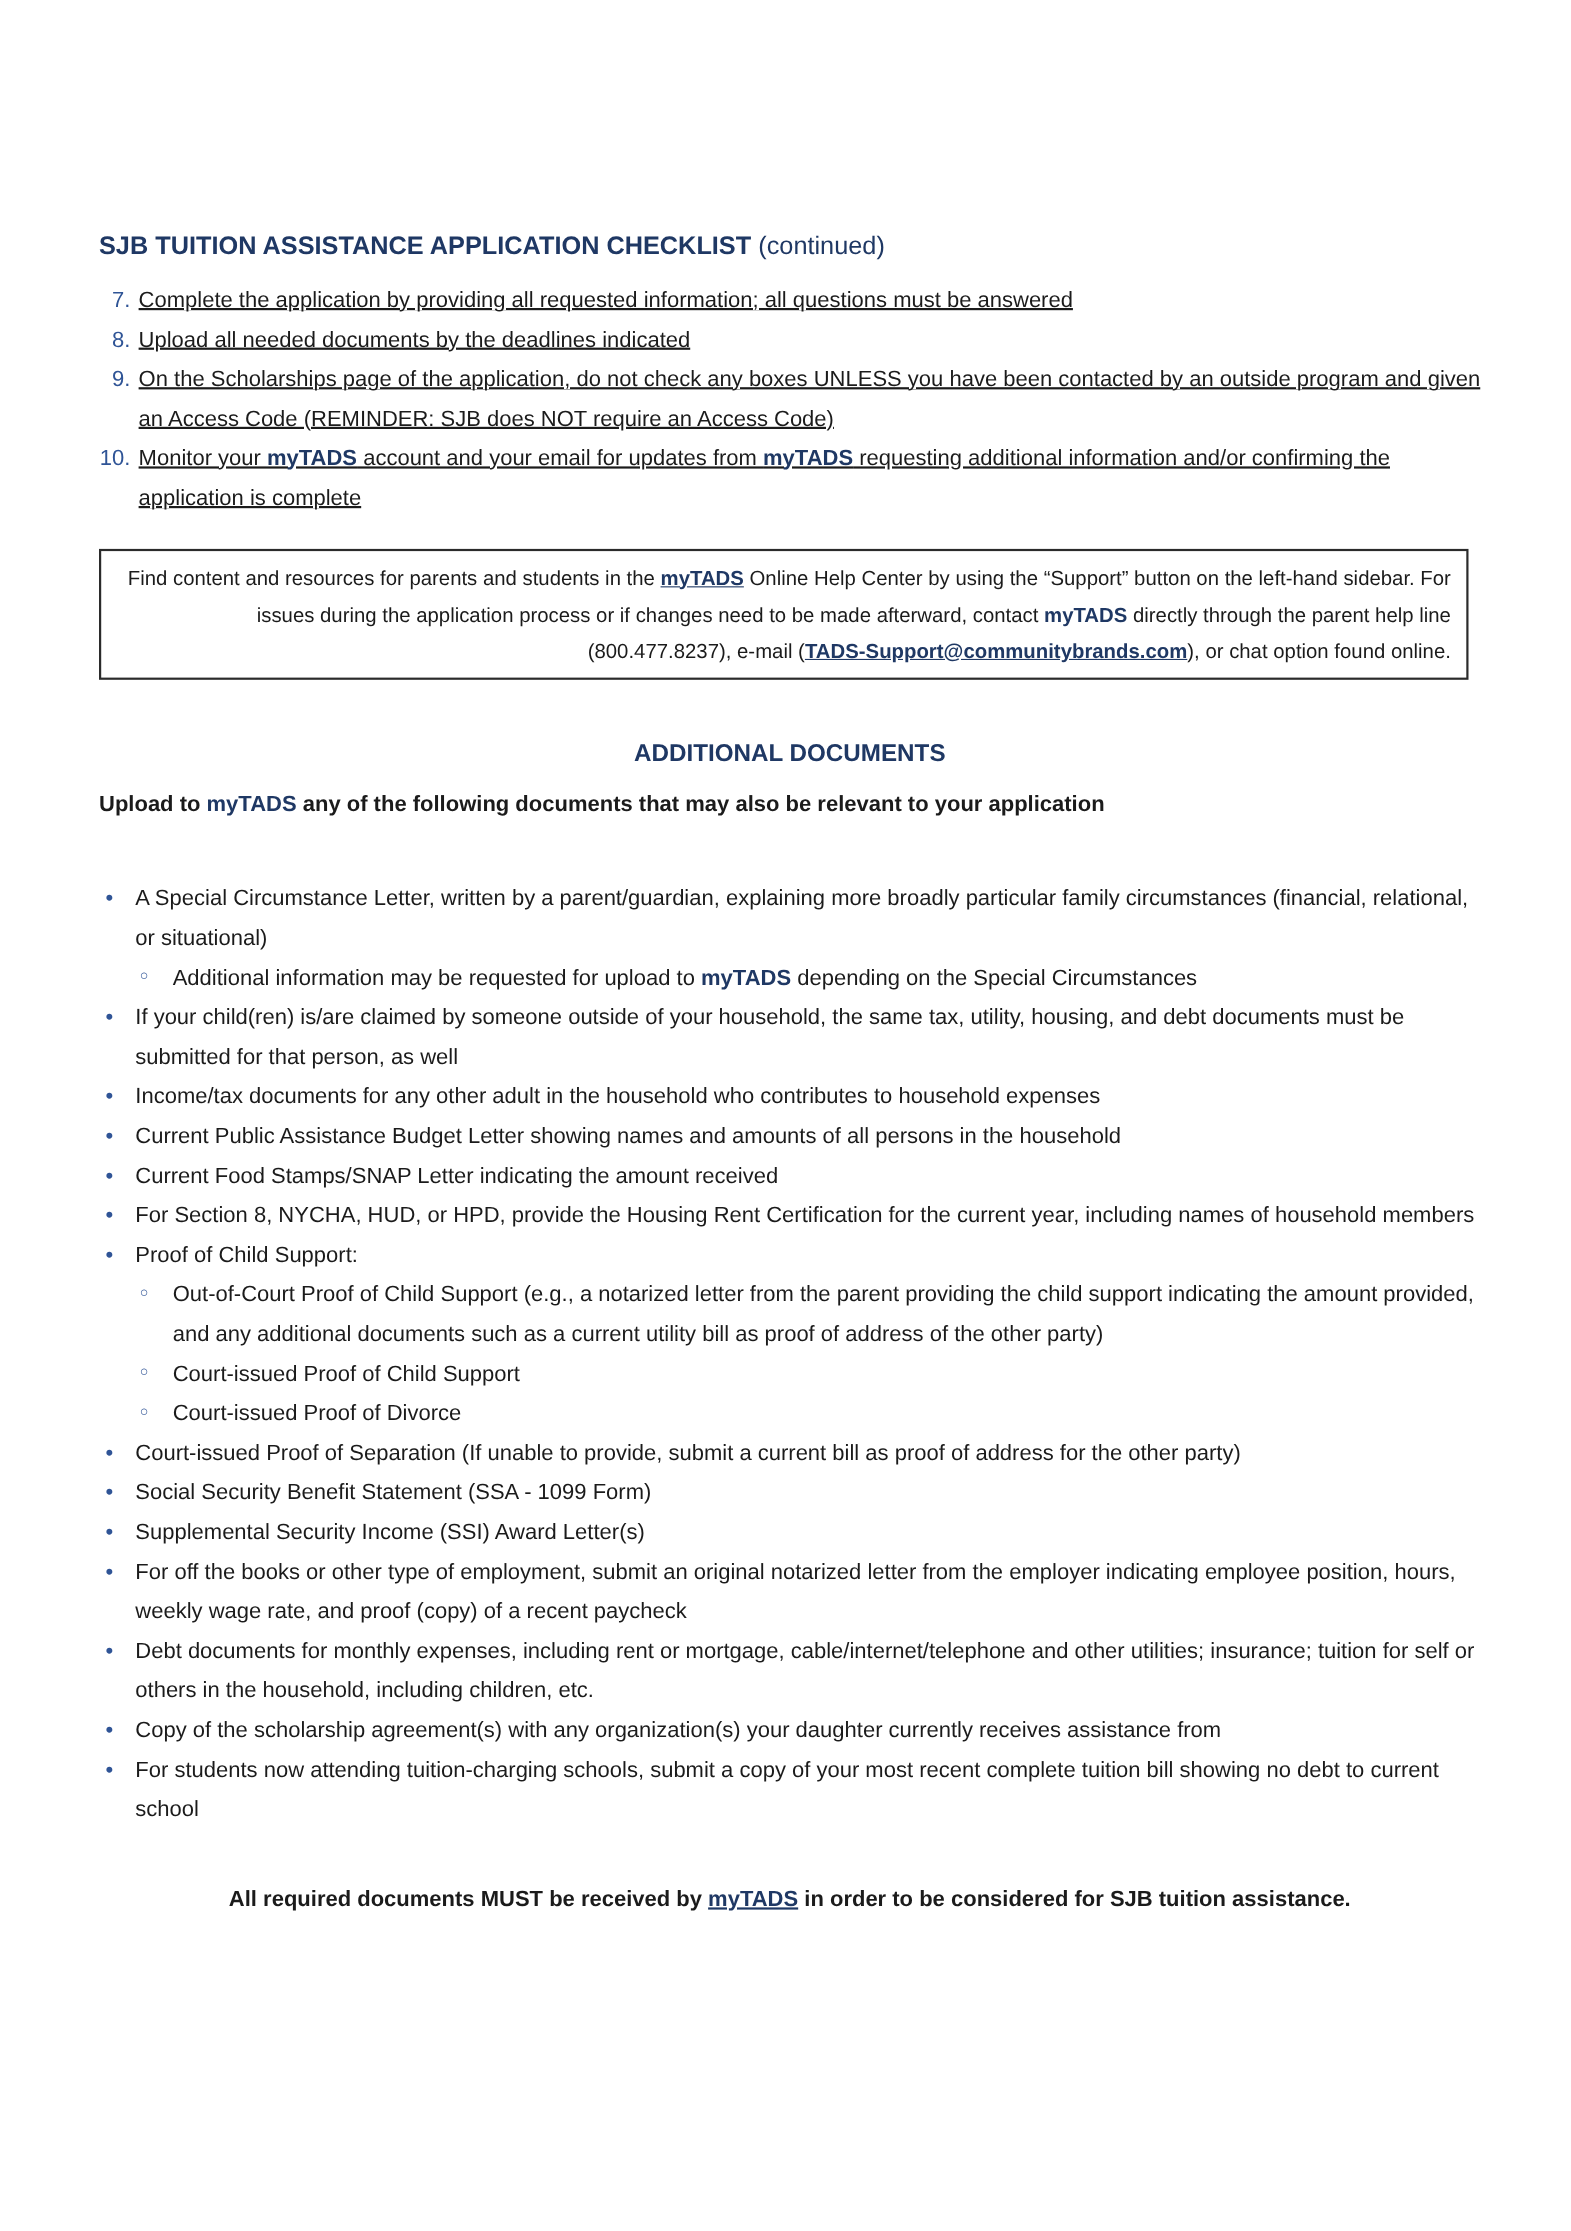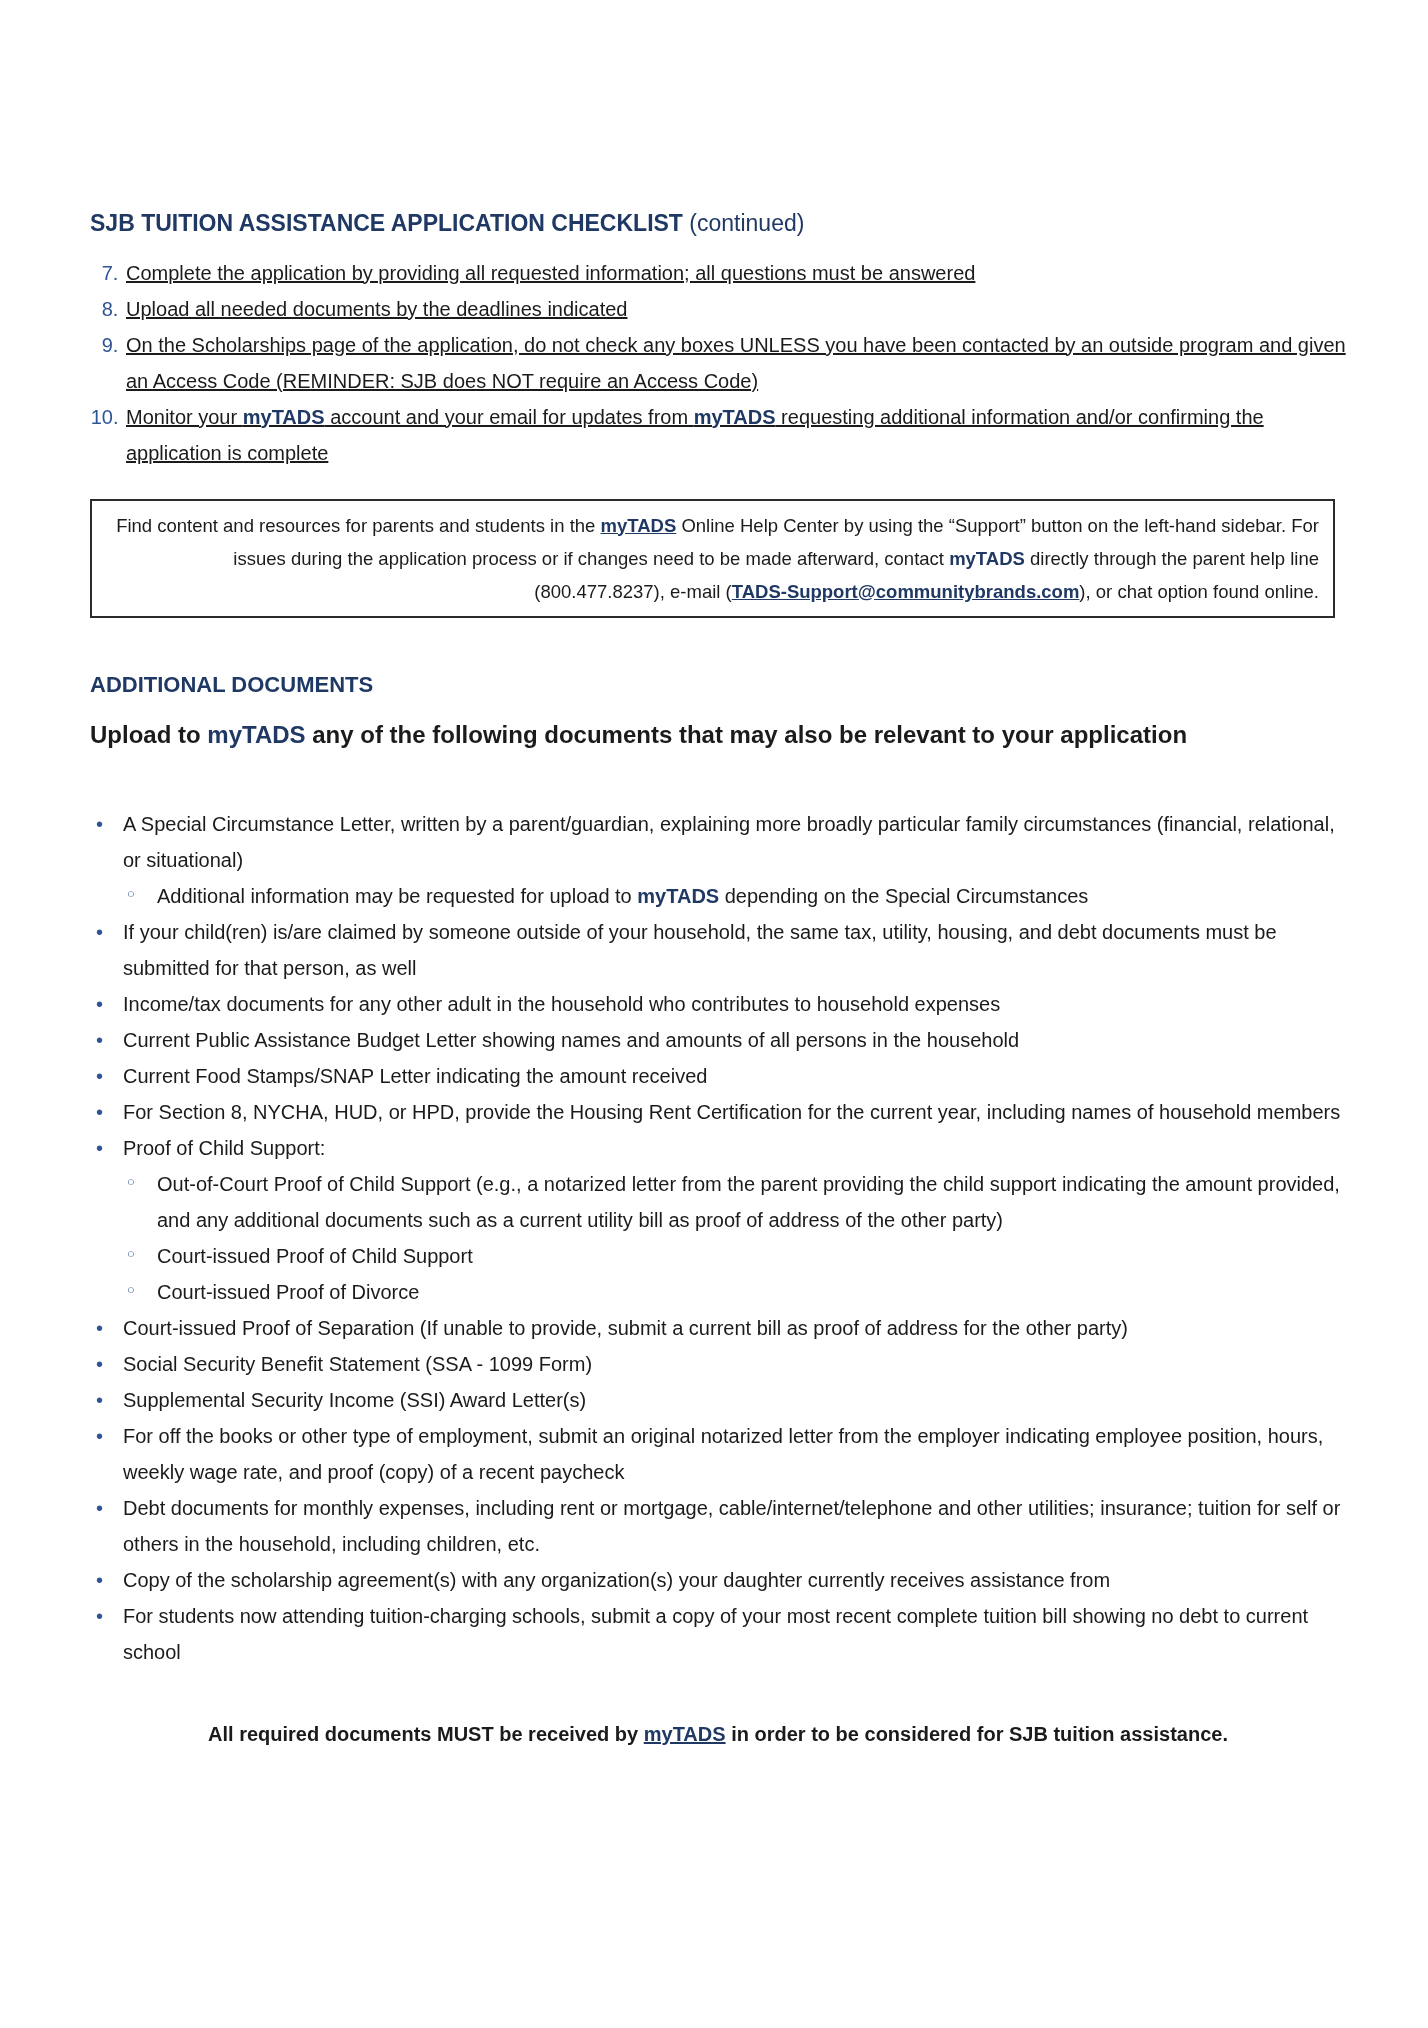--- a/index.html
+++ b/index.html
@@ -51,23 +51,24 @@
     text-align:right;
   }
 
   h2.section-heading{
     margin-top:52px;
     font-size:22px;
     line-height:1.4;
     color:var(--navy);
     font-weight:700;
     margin-bottom:12px;
+    text-align:center;
   }
   p.intro{
-    font-size:24px;
+    font-size:20px;
     line-height:1.8;
     font-weight:700;
   }
 
   ul.bullets{
     list-style:none;
     margin-top:50px;
     font-size:20px;
     line-height:1.8;
   }

